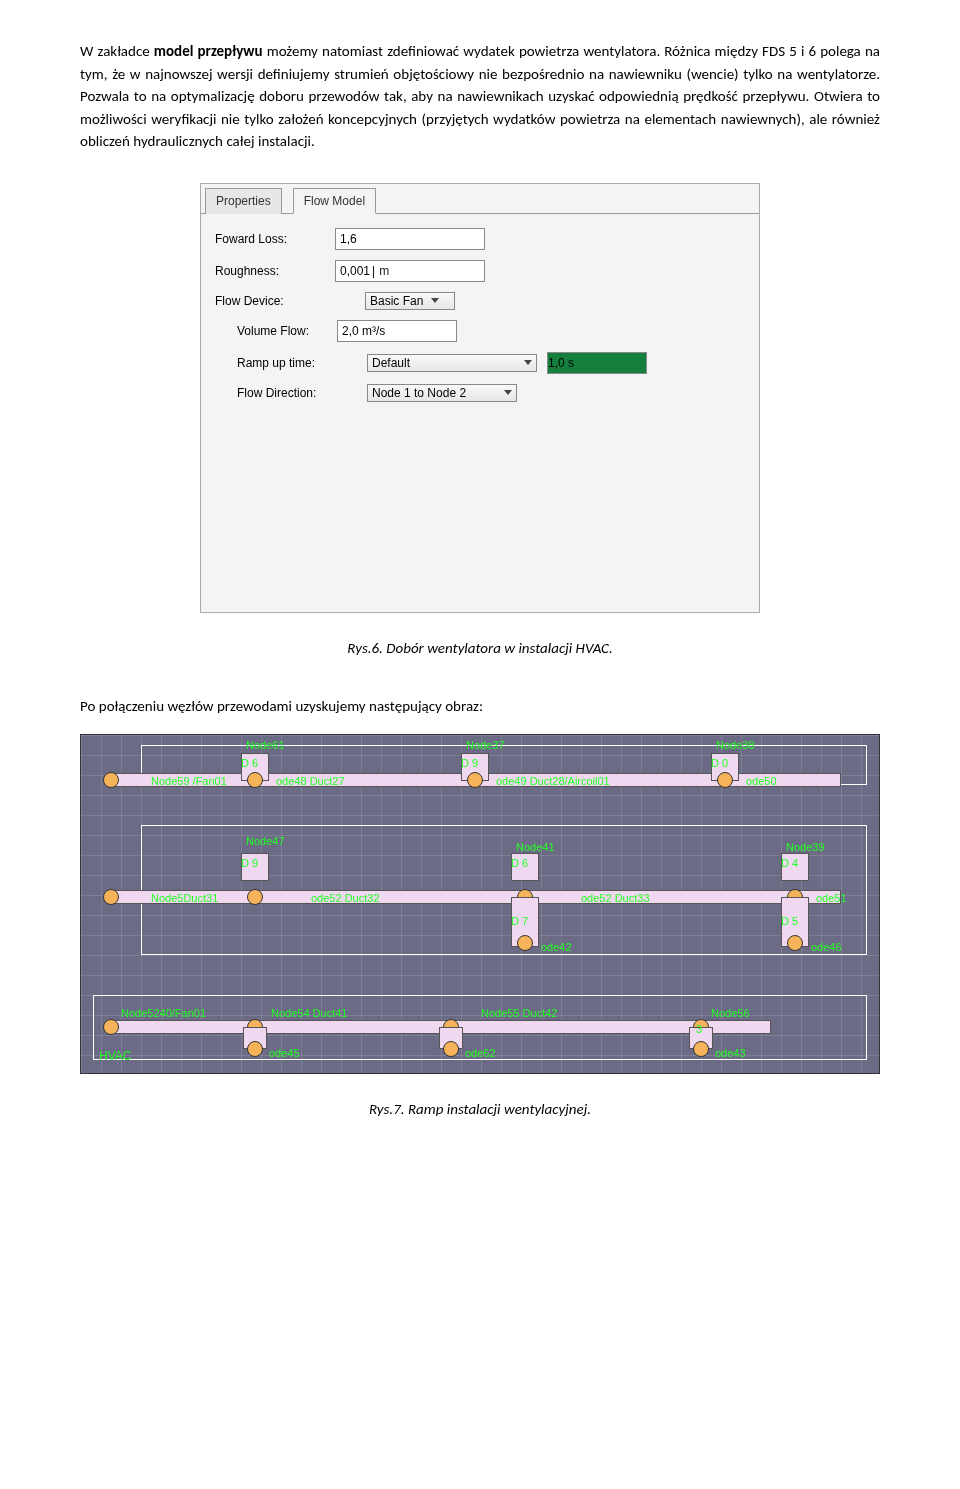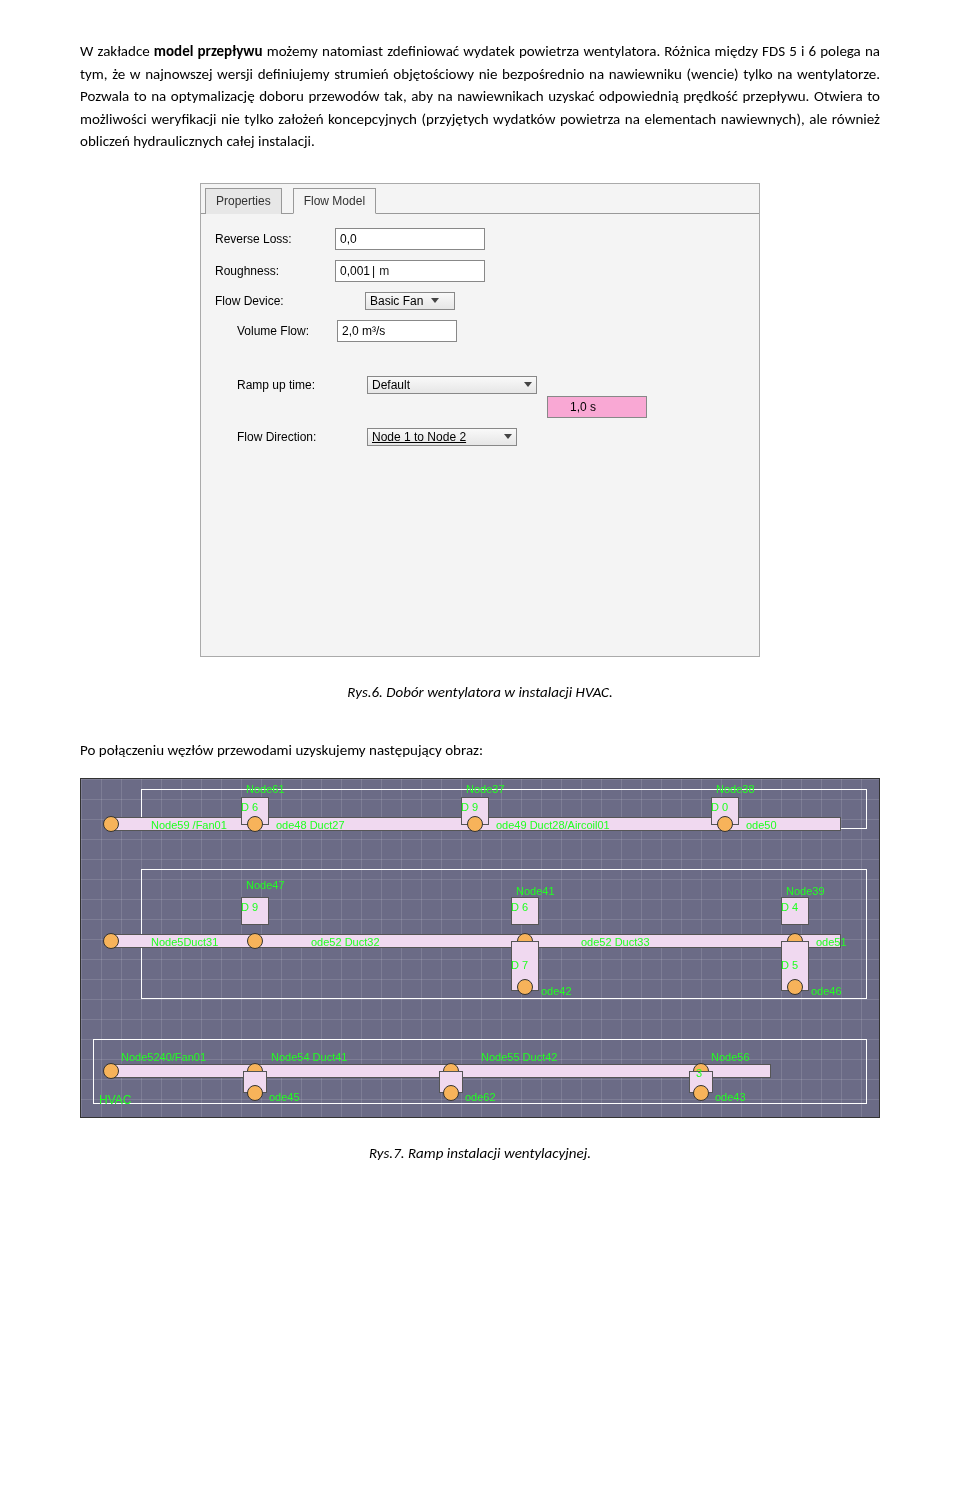--- a/index.html
+++ b/index.html
@@ -80,29 +80,28 @@
     margin-left: 30px;
   }
   .fm-select .caret {
     margin-left: 8px;
     width: 0; height: 0;
     border-left: 4px solid transparent;
     border-right: 4px solid transparent;
     border-top: 5px solid #444;
   }
   .fm-select-wide { width: 170px; justify-content: space-between; }
-  .fm-select-med  { width: 150px; justify-content: space-between; text-decoration: underline; }
+  .fm-select-med  { width: 150px; justify-content: space-between; }
   .fm-readonly {
     height: 22px; width: 100px;
     border: 1px solid #888;
-    background: #f9a8d4;
-    padding: 1px 22px;
+    background: #15803d;
+    padding: 1px 0;
     display: inline-flex; align-items: center;
     margin-left: 10px;
-    margin-top: 44px;
   }
 
   
   .hvac-wrap {
     width: 800px;
     margin: 8px auto 0;
     background: #6b6b86;
     border: 1px solid #333;
     position: relative;
     height: 340px;
@@ -168,25 +167,25 @@
 </p>
 
 <div class="fm-wrap">
   <div class="fm-panel">
     <div class="fm-tabs">
       <div class="fm-tab">Properties</div>
       <div class="fm-tab active">Flow Model</div>
     </div>
     <div class="fm-body">
 
-
       <div class="fm-row">
-        <div class="fm-label">Reverse Loss:</div>
-        <div class="fm-input">0,0</div>
-      </div>
+        <div class="fm-label">Foward Loss:</div>
+        <div class="fm-input">1,6</div>
+      </div>
+
 
       <div class="fm-row">
         <div class="fm-label">Roughness:</div>
         <div class="fm-input fm-input-u">
           <span class="val">0,001</span>|<span class="unit">m</span>
         </div>
       </div>
 
       <div class="fm-row">
         <div class="fm-label">Flow Device:</div>

